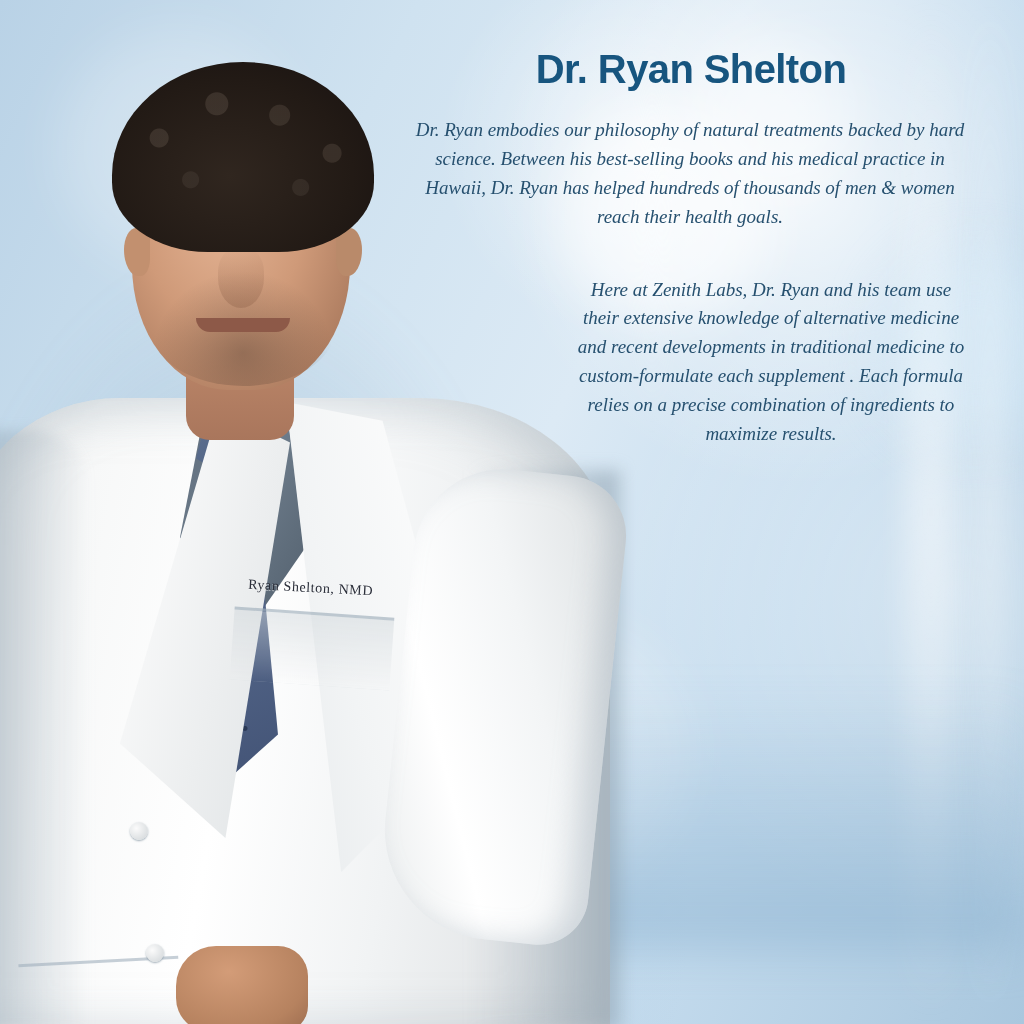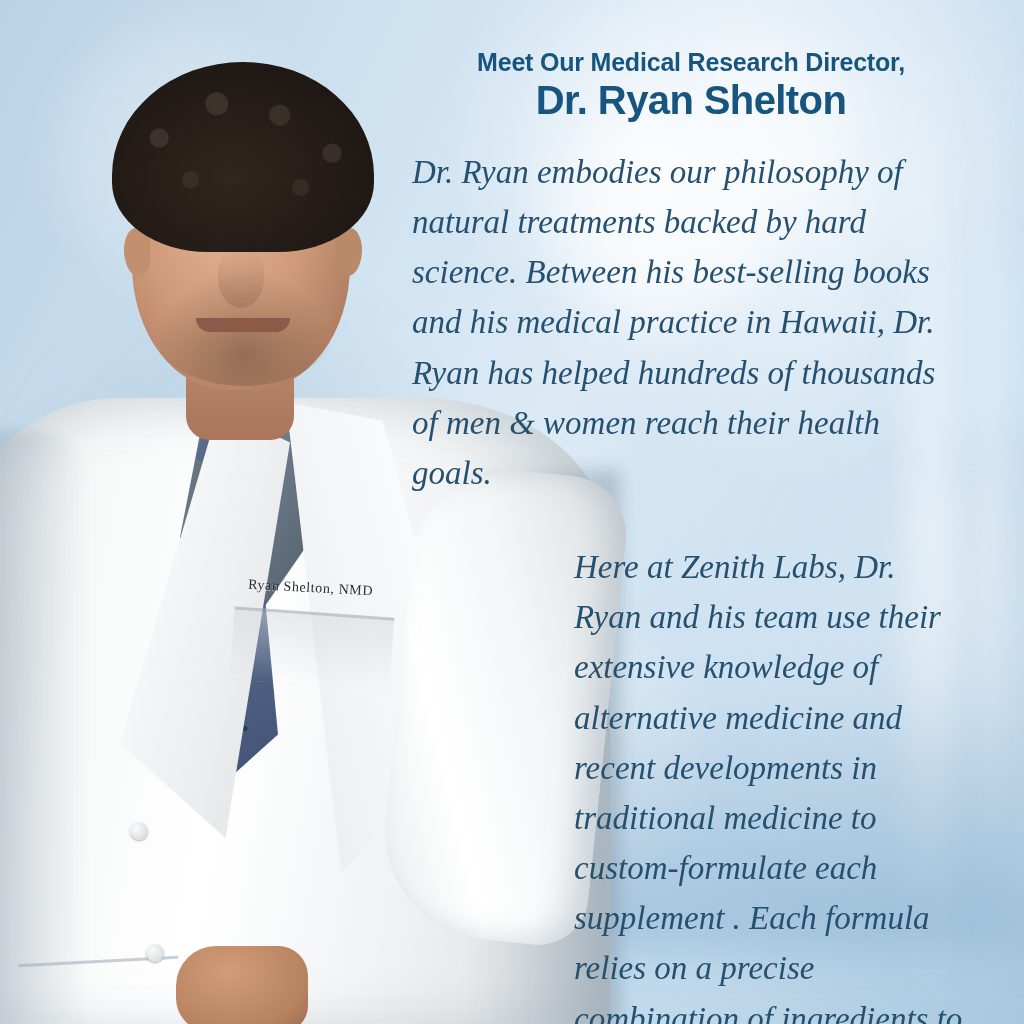--- a/index.html
+++ b/index.html
@@ -262,24 +262,24 @@
     font-size: 40px;
     letter-spacing: -0.6px;
     text-align: center;
     color: #17557f;
     margin: 0 0 26px 0;
     line-height: 1.05;
   }
   .para {
     font-family: "Liberation Serif", serif;
     font-style: italic;
-    font-size: 33px;
+    font-size: 19px;
     line-height: 1.52;
     color: #26506f;
-    text-align: left;
+    text-align: center;
     margin: 0;
   }
   .para.p1 { width: 556px; margin-left: 8px; }
   .para.p2 { width: 394px; margin: 44px 0 12px 170px; }
 </style>
 </head>
 <body>
 
 <div id="stage">
 
@@ -327,19 +327,18 @@
     <div class="pocket"></div>
     <div class="pocket2"></div>
     <div class="button btn1"></div>
     <div class="button btn2"></div>
     <div class="hand-r"></div>
 
     <div class="name-embroidery">Ryan Shelton, NMD</div>
   </div>
 
   <div id="copy">
-    <p class="eyebrow">Meet Our Medical Research Director,</p>
     <h1 class="headline">Dr. Ryan Shelton</h1>
     <p class="para p1">Dr. Ryan embodies our philosophy of natural treatments backed by hard science. Between his best-selling books and his medical practice in Hawaii, Dr. Ryan has helped hundreds of thousands of men &amp; women reach their health goals.</p>
     <p class="para p2">Here at Zenith Labs, Dr. Ryan and his team use their extensive knowledge of alternative medicine and recent developments in traditional medicine to custom-formulate each supplement . Each formula relies on a precise combination of ingredients to maximize results.</p>
   </div>
 
 </div>
 
 </body></html>

